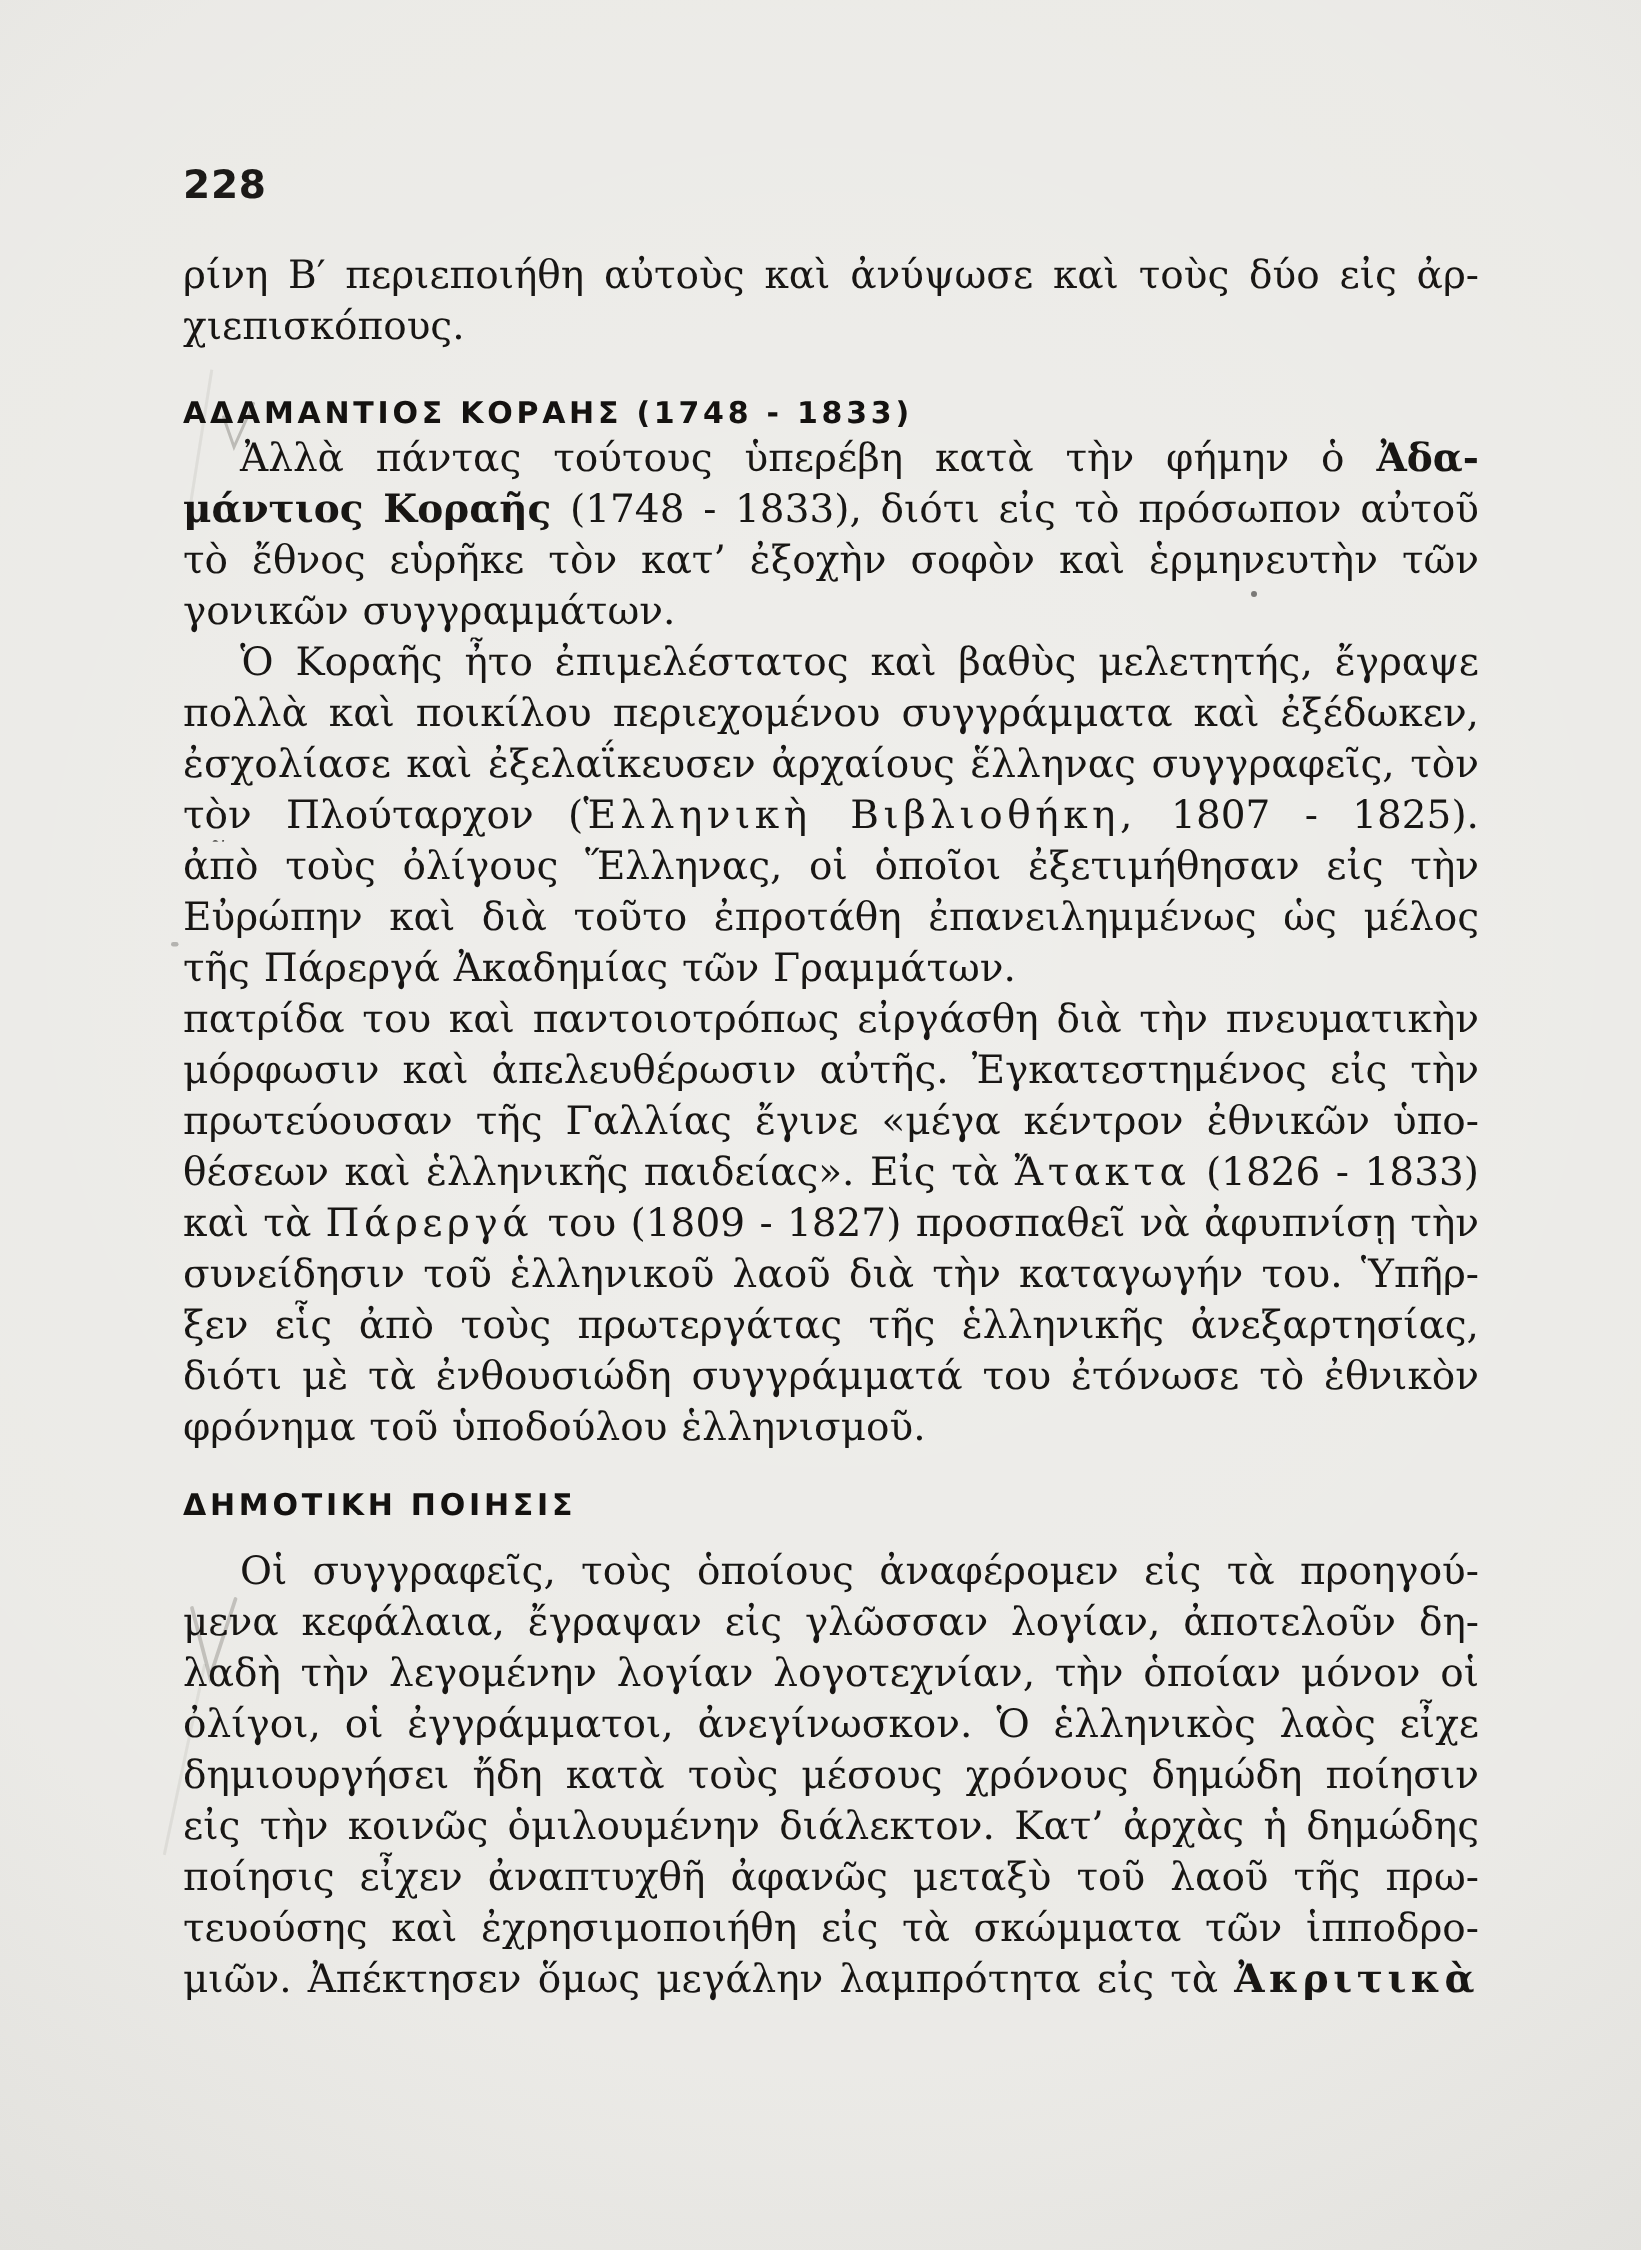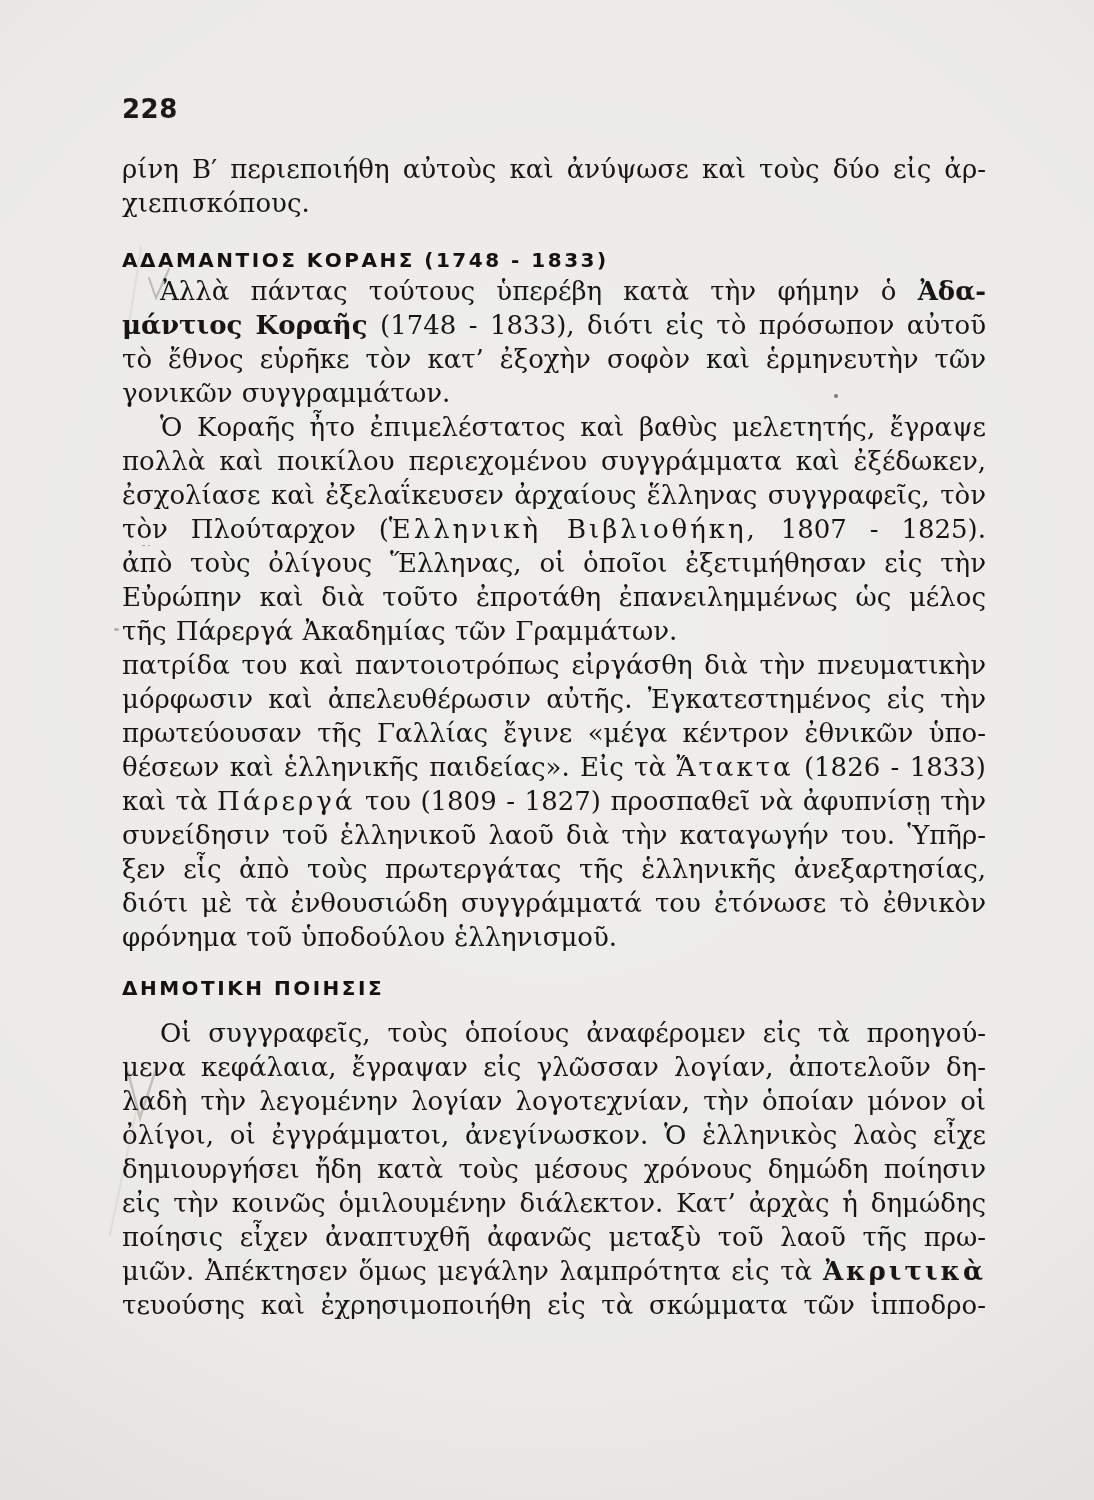--- a/index.html
+++ b/index.html
@@ -31,20 +31,21 @@
     color: var(--ink);
   }
   .pagenum {
     font-family: "DejaVu Sans", sans-serif;
     font-weight: bold;
     font-size: 26px;
     line-height: 34px;
     letter-spacing: 0.5px;
     margin-bottom: 26px;
     color: #1c1a18;
+    margin-top: 15px;
   }
   .line {
     font-size: 26px;
     line-height: 34px;
     height: 34px;
     overflow: hidden;
     text-align: justify;
     text-align-last: justify;
     word-spacing: 1px;
   }
@@ -123,18 +124,18 @@
         <div class="line"><span class="seg">διότι μὲ τὰ ἐνθουσιώδη συγγράμματά του ἐτόνωσε τὸ ἐθνικὸν</span></div>
         <div class="line end"><span class="seg">φρόνημα τοῦ ὑποδούλου ἑλληνισμοῦ.</span></div>
         <div class="heading h2">ΔΗΜΟΤΙΚΗ ΠΟΙΗΣΙΣ</div>
         <div class="line first"><span class="seg">Οἱ συγγραφεῖς, τοὺς ὁποίους ἀναφέρομεν εἰς τὰ προηγού-</span></div>
         <div class="line"><span class="seg">μενα κεφάλαια, ἔγραψαν εἰς γλῶσσαν λογίαν, ἀποτελοῦν δη-</span></div>
         <div class="line"><span class="seg">λαδὴ τὴν λεγομένην λογίαν λογοτεχνίαν, τὴν ὁποίαν μόνον οἱ</span></div>
         <div class="line"><span class="seg">ὀλίγοι, οἱ ἐγγράμματοι, ἀνεγίνωσκον. Ὁ ἑλληνικὸς λαὸς εἶχε</span></div>
         <div class="line"><span class="seg">δημιουργήσει ἤδη κατὰ τοὺς μέσους χρόνους δημώδη ποίησιν</span></div>
         <div class="line"><span class="seg">εἰς τὴν κοινῶς ὁμιλουμένην διάλεκτον. Κατ’ ἀρχὰς ἡ δημώδης</span></div>
         <div class="line"><span class="seg">ποίησις εἶχεν ἀναπτυχθῆ ἀφανῶς μεταξὺ τοῦ λαοῦ τῆς πρω-</span></div>
+        <div class="line"><span class="seg">τευούσης καὶ ἐχρησιμοποιήθη εἰς τὰ σκώμματα τῶν ἱπποδρο-</span></div>
         <div class="line"><span class="seg">μιῶν. Ἀπέκτησεν ὅμως μεγάλην λαμπρότητα εἰς τὰ </span><span class="seg bold spaced">Ἀκριτικὰ</span></div>
-        <div class="line"><span class="seg">τευούσης καὶ ἐχρησιμοποιήθη εἰς τὰ σκώμματα τῶν ἱπποδρο-</span></div>
       </div>
   </div>
 
 </div>
 
 </body></html>

